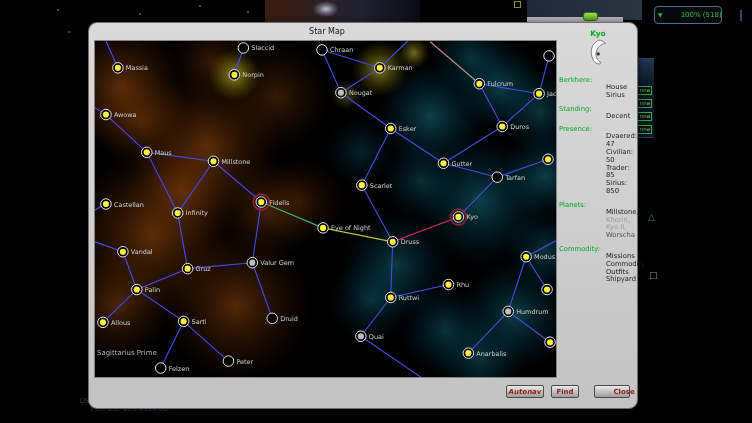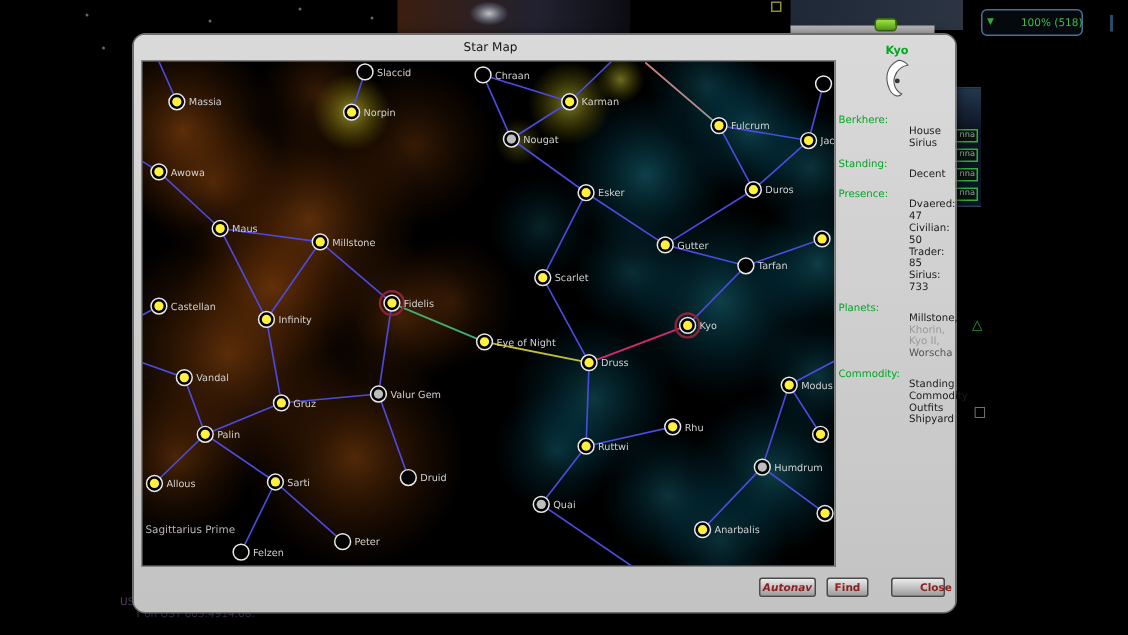--- a/index.html
+++ b/index.html
@@ -410,28 +410,28 @@
       </div>
       <div id="info-sections">
           <div class="seclabel">Berkhere:</div>
           <div class="val tone-normal">House Sirius</div>
           <div class="seclabel">Standing:</div>
           <div class="val tone-normal">Decent</div>
           <div class="seclabel">Presence:</div>
           <div class="val tone-normal">Dvaered: 47</div>
           <div class="val tone-normal">Civilian: 50</div>
           <div class="val tone-normal">Trader: 85</div>
-          <div class="val tone-normal">Sirius: 733</div>
+          <div class="val tone-normal">Sirius: 850</div>
           <div class="seclabel">Planets:</div>
           <div class="val tone-normal">Millstone,</div>
           <div class="val tone-faint">Khorin,</div>
           <div class="val tone-faint">Kyo II,</div>
           <div class="val tone-dim">Worscha</div>
           <div class="seclabel">Commodity:</div>
-          <div class="val tone-normal">Standing</div>
+          <div class="val tone-normal">Missions</div>
           <div class="val tone-normal">Commodity</div>
           <div class="val tone-normal">Outfits</div>
           <div class="val tone-normal">Shipyard</div>
         </div>
     </div>
 
     <div class="btn b-autonav">Autonav</div>
     <div class="btn b-find">Find</div>
     <div class="btn b-close">Close</div>
   </div>

